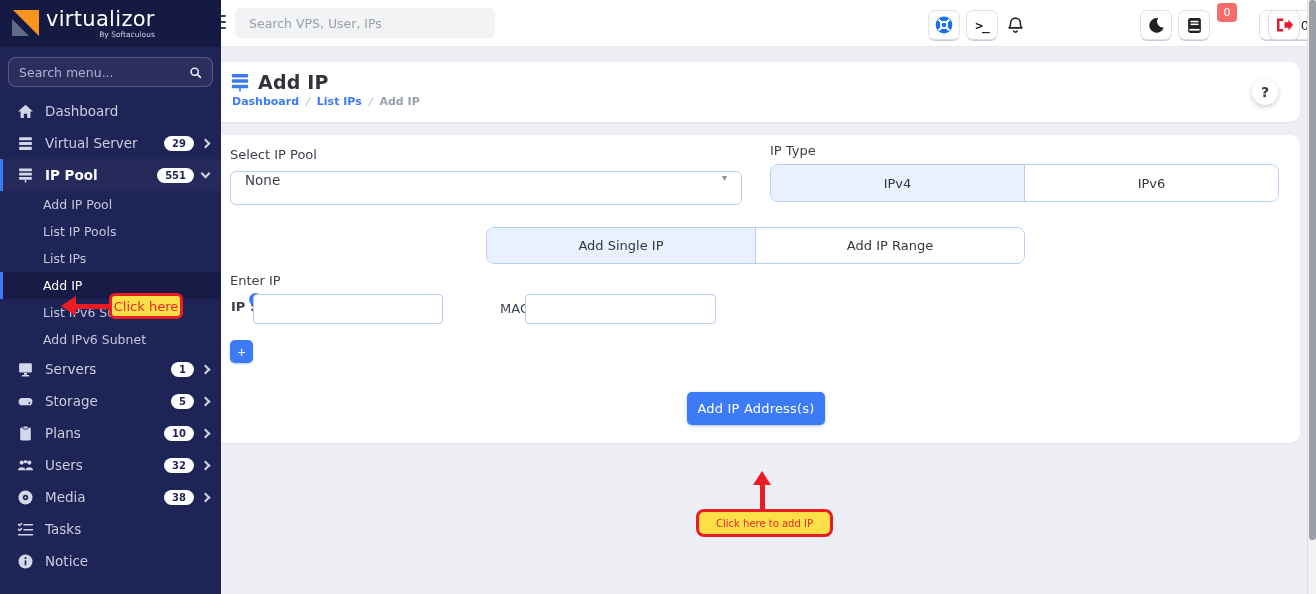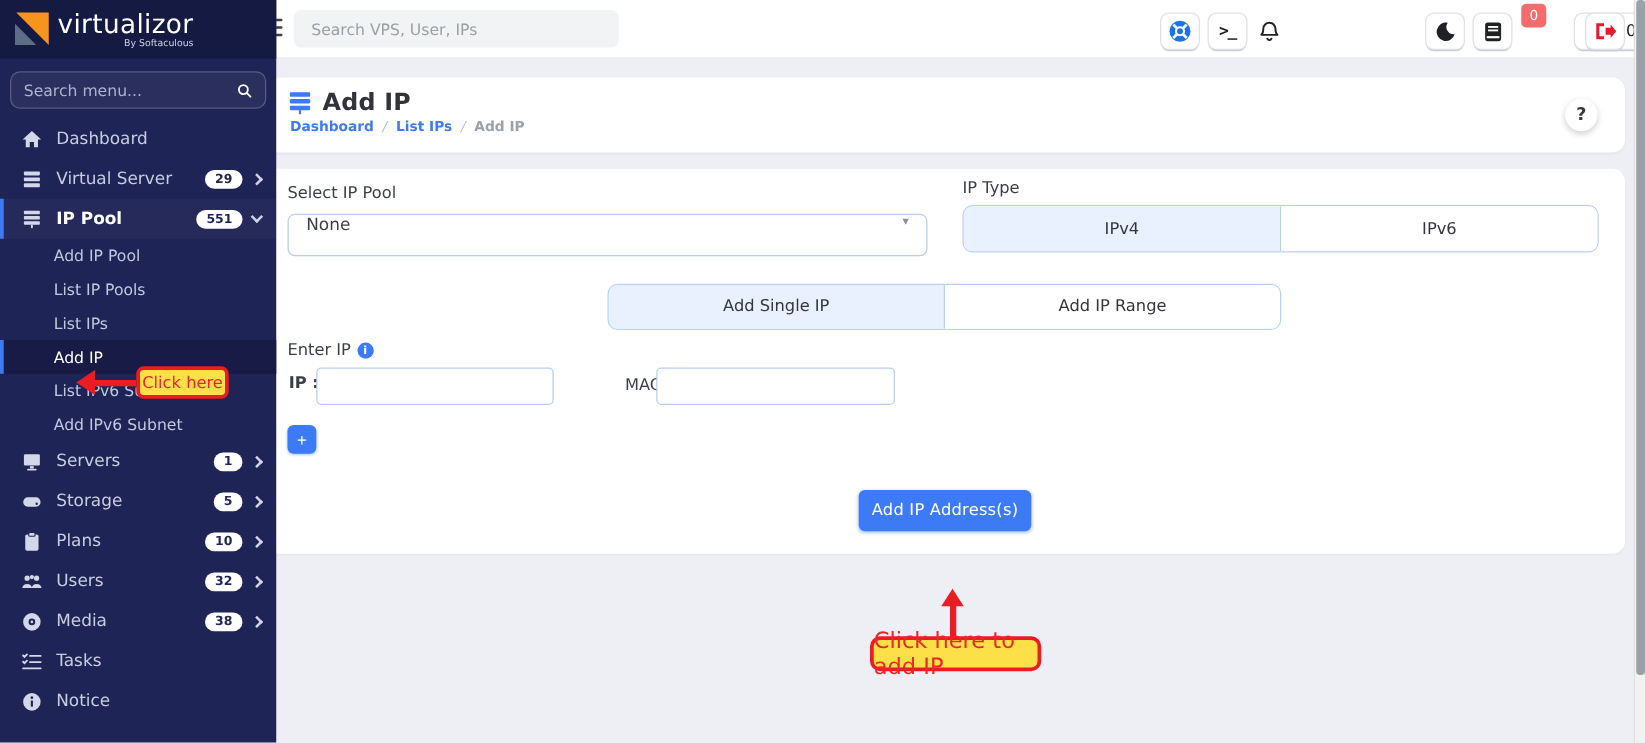--- a/index.html
+++ b/index.html
@@ -64,30 +64,30 @@
   .f-label { position:absolute; font-size:13px; color:#3c3f49; }
   .select-box { position:absolute; left:20px; top:36px; width:512px; height:34px; border:1px solid #b9cdf0; border-radius:6px; display:flex; align-items:flex-start; padding:0 14px; font-size:13.5px; color:#3c3f49; cursor:pointer; }
   .select-box .caret { margin-left:auto; color:#8a8f9b; font-size:10px; }
 
   .segmented { position:absolute; display:flex; border:1px solid #b7d0f3; border-radius:8px; overflow:hidden; background:#fff; }
   .segmented .seg { flex:1; display:flex; align-items:center; justify-content:center; font-size:13px; color:#35363d; cursor:pointer; background:#fff; }
   .segmented .seg.sel { background:#e9f1fe; border-right:1px solid #b7d0f3; }
   .seg-iptype { left:560px; top:29px; width:509px; height:38px; }
   .seg-mode { left:276px; top:92px; width:539px; height:37px; }
 
-  .enter-ip { left:20px; top:138px; display:flex; align-items:center; gap:5px; position:absolute; }
+  .enter-ip { left:20px; top:138px; display:flex; align-items:center; gap:5px; position:absolute;flex-direction:column; }
   .info-dot { width:13px; height:13px; border-radius:50%; background:#3d7af5; color:#fff; font-size:9px; font-weight:700; display:flex; align-items:center; justify-content:center; cursor:pointer; }
   .txt-input { position:absolute; height:30px; border:1px solid #b9cdf0; border-radius:4px; outline:0; padding:0 8px; font-size:13px; color:#3c3f49; font-family:inherit; }
   .plus-btn { position:absolute; left:20px; top:205px; width:23px; height:23px; background:#3d7af5; border:0; border-radius:5px; color:#fff; font-size:14px; line-height:1; cursor:pointer; box-shadow:0 1px 2px rgba(61,122,245,.4); }
   .submit-btn { position:absolute; left:477px; top:257px; width:138px; height:33px; background:#3d7af5; border:0; border-radius:5px; color:#fff; font-size:13px; font-family:inherit; letter-spacing:.2px; cursor:pointer; box-shadow:0 1px 3px rgba(61,122,245,.45); }
 
   
   .callout { position:absolute; background:#fde047; border:3px solid #ec1c24; color:#e8282d; display:flex; align-items:center; justify-content:center; z-index:20; }
   .callout.side { left:109px; top:293px; width:74px; height:26px; border-radius:6px; font-size:13px; }
-  .callout.bottom { left:696px; top:509px; width:137px; height:28px; border-radius:8px; font-size:18px; }
+  .callout.bottom { left:696px; top:509px; width:137px; height:28px; border-radius:8px; font-size:10px; }
   .arrow-shaft-h { position:absolute; left:75px; top:304px; width:34px; height:5px; background:#ec1c24; z-index:20; }
   .arrow-head-left { position:absolute; left:61px; top:296px; width:0; height:0; border-top:10px solid transparent; border-bottom:10px solid transparent; border-right:15px solid #ec1c24; z-index:20; }
   .arrow-shaft-v { position:absolute; left:760px; top:484px; width:5px; height:26px; background:#ec1c24; z-index:20; }
   .arrow-head-up { position:absolute; left:753px; top:471px; width:0; height:0; border-left:9px solid transparent; border-right:9px solid transparent; border-bottom:14px solid #ec1c24; z-index:20; }
 
   
   .scrollbar-track { position:absolute; right:0; top:0; width:9px; height:594px; background:#f2f2f2; border-left:1px solid #e0e0e0; z-index:30; }
   .scrollbar-thumb { position:absolute; left:1px; top:0; width:7px; height:540px; background:#9aa0a6; border-radius:3px; cursor:grab; }
 
   svg { display:block; }

